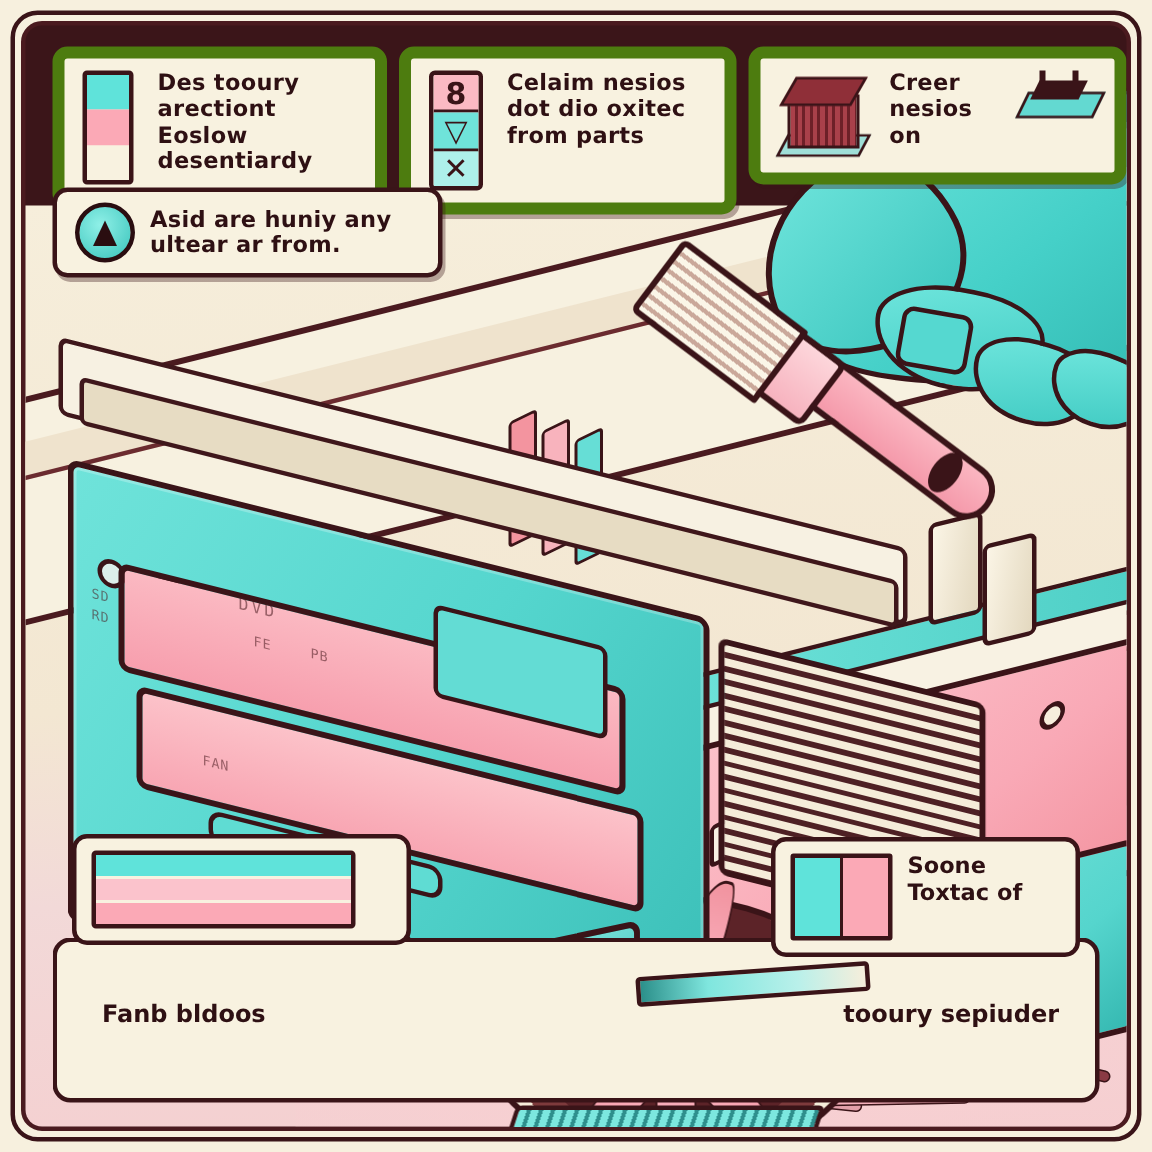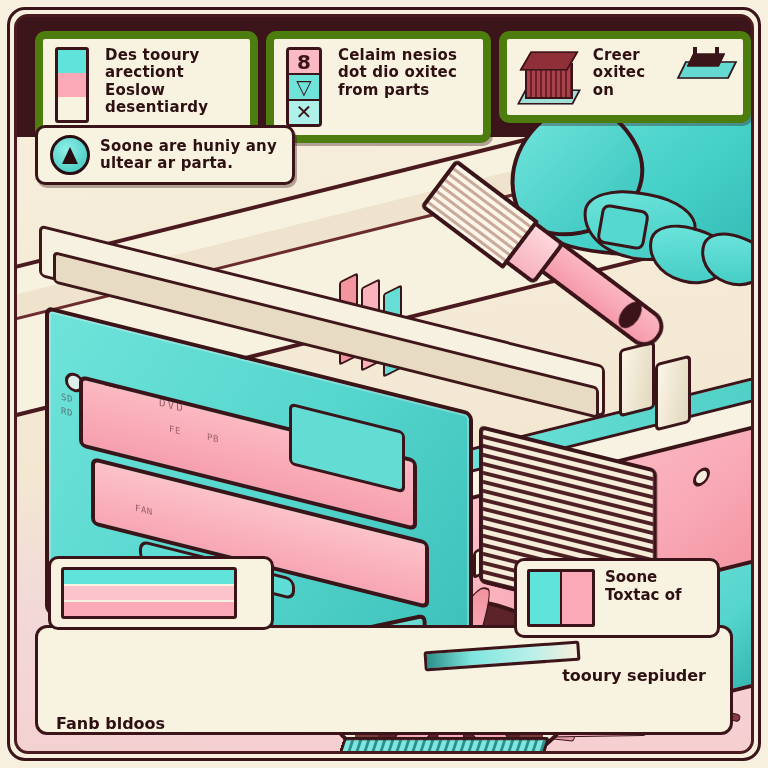--- a/index.html
+++ b/index.html
@@ -373,21 +373,21 @@
   .duo{
     width:62px;height:52px;border:3px solid #3a1418;border-radius:2px;
     display:flex;overflow:hidden;flex:none;
   }
   .duo i{flex:1;}
   .duo i:first-child{border-right:2px solid #3a1418;}
   .right-txt{font-size:15px;font-weight:bold;color:#2e1013;line-height:1.18;}
   .band-lab{
     position:absolute;font-size:16px;font-weight:bold;color:#2e1013;
   }
-  .band-lab.l{left:18px;top:38px;margin-top:48px;}
+  .band-lab.l{left:30px;top:38px;}
   .band-lab.r{right:24px;top:38px;}
   .pen-icon{
     position:absolute;right:150px;top:18px;width:150px;height:14px;
     background:linear-gradient(90deg,#2b8f8a,#7fe6de 30%,#b9f0ea 70%,#f6eedb);
     border:3px solid #3a1418;border-radius:3px;transform:rotate(-4deg);
   }
 
   
   .tool-stick{
     position:absolute;background:linear-gradient(90deg,#7fe6de,#3bbdb6);
@@ -568,35 +568,35 @@
           </div>
           <div class="badge-text">Celaim nesios dot dio oxitec from parts</div>
         </div>
 
         <div class="badge">
           <div class="iso-icon">
             <div class="iso-foot"></div>
             <div class="iso-body"></div>
             <div class="iso-top"></div>
           </div>
-          <div class="badge-text" style="max-width:92px">Creer oxitec on</div>
+          <div class="badge-text" style="max-width:92px">Creer nesios on</div>
           <div class="iso-fan">
             <div class="iso-fan-base"></div>
             <div class="iso-fan-top"></div>
             <div class="iso-fan-leg" style="left:12px;"></div>
             <div class="iso-fan-leg" style="left:34px;"></div>
           </div>
         </div>
       </div>
 
       <div class="note">
         <div class="warn-circle">
           <div class="warn-tree"></div>
         </div>
-        <div class="badge-text" style="max-width:180px">Soone are huniy any ultear ar parta.</div>
+        <div class="badge-text" style="max-width:180px">Asid are huniy any ultear ar from.</div>
       </div>
 
       <div class="legend-band">
 
         <div class="legend-left">
           <div class="stripes">
             <i style="background:#5fe3da"></i>
             <i style="background:#fbc3cc"></i>
             <i style="background:#fba9b6"></i>
           </div>

